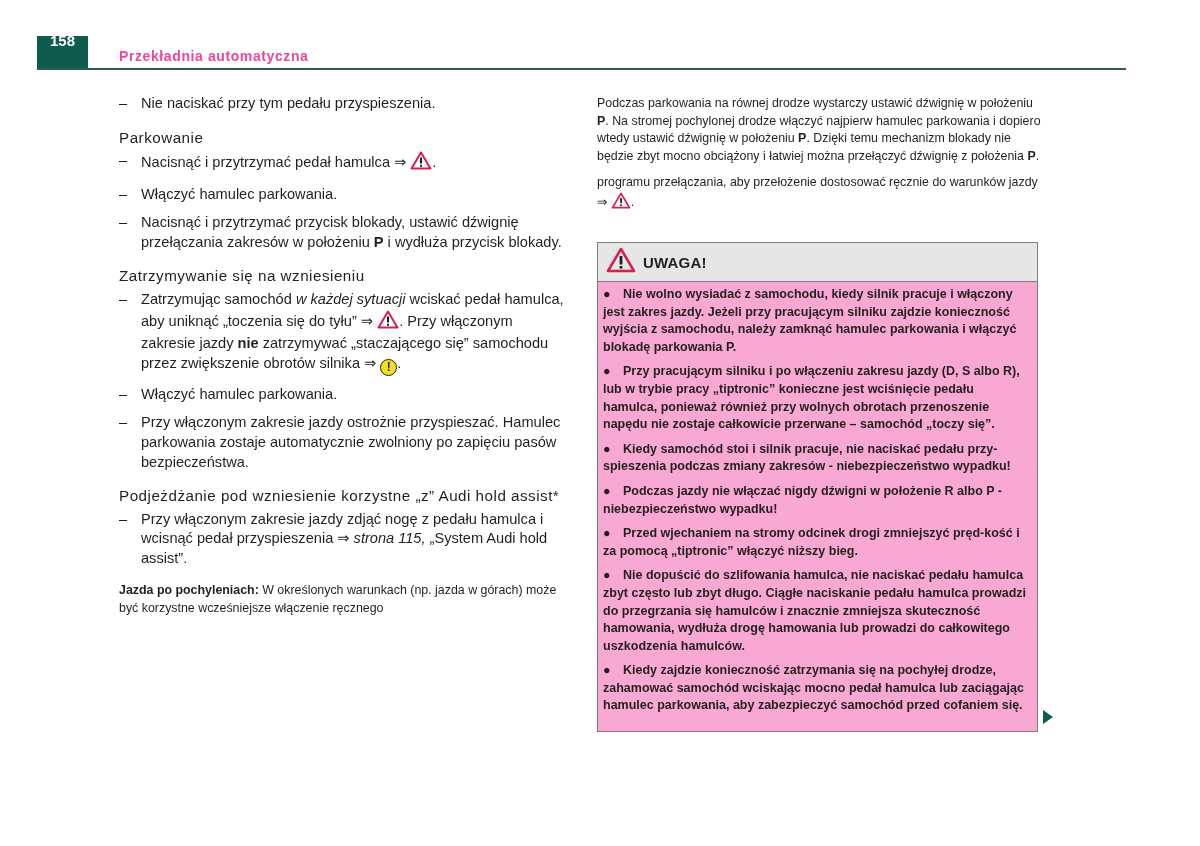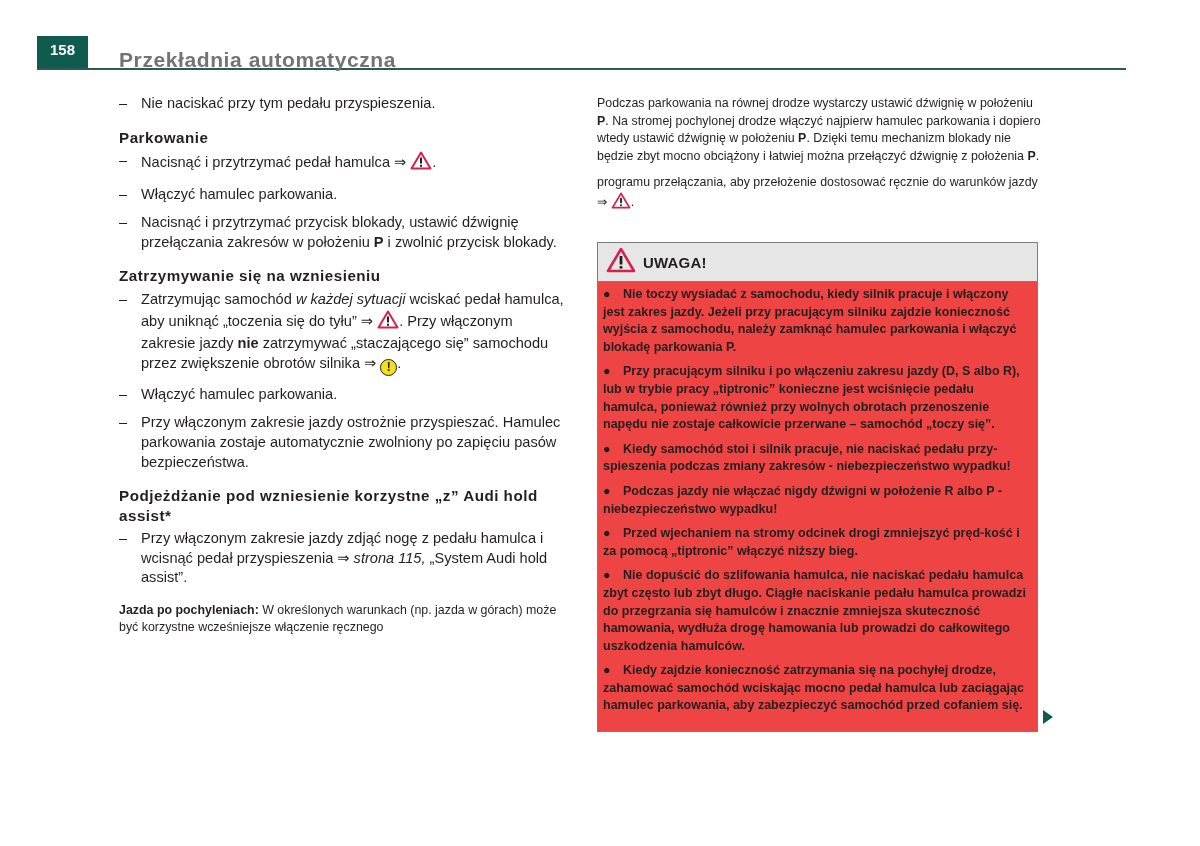--- a/index.html
+++ b/index.html
@@ -3,54 +3,54 @@
   <meta charset="utf-8">
   <style>
     html, body { margin: 0; padding: 0; }
     body {
       width: 1200px; height: 846px; background: #ffffff; position: relative; overflow: hidden;
       font-family: "Liberation Sans", sans-serif; color: #231f20;
     }
     .page-tab {
       position: absolute; left: 37px; top: 36px; width: 51px; height: 33px;
       background: #0f5c4f; color: #ffffff; font-weight: bold; font-size: 15px;
-      display: flex; align-items: flex-end; justify-content: center; padding-bottom: 11px; box-sizing: border-box;
+      display: flex; align-items: flex-end; justify-content: center; padding-bottom: 20px; box-sizing: border-box;
     }
     .header-rule {
       position: absolute; left: 37px; top: 68px; width: 1089px; height: 2px; background: #2f5a52;
     }
     .header-title {
-      position: absolute; left: 119px; top: 48px; font-size: 21px; font-weight: bold; letter-spacing: 0.6px;
-      color: #737373;
+      position: absolute; left: 119px; top: 48px; font-size: 14px; font-weight: bold; letter-spacing: 0.6px;
+      color: #ec4899;
     }
     .col { position: absolute; }
     .col-left { left: 119px; top: 94px; width: 450px; }
     .col-right { left: 597px; top: 95px; width: 445px; }
 
     .item {
       position: relative; padding-left: 22px; font-size: 14.6px; line-height: 19.6px; margin-bottom: 9px;
     }
     .item .dash { position: absolute; left: 0; top: 0; }
     .heading {
-      font-weight: bold; font-size: 15.2px; line-height: 19.5px; letter-spacing: 0.5px; margin-top: 14px; margin-bottom: 4px;
+      font-weight: normal; font-size: 15.2px; line-height: 19.5px; letter-spacing: 0.5px; margin-top: 14px; margin-bottom: 4px;
     }
     .small-para { font-size: 12.4px; line-height: 17.4px; margin-top: 14px; }
     .right-para { font-size: 12.4px; line-height: 17.5px; margin-bottom: 9px; }
     b { font-weight: bold; }
     i { font-style: italic; }
 
     .warn-tri { display: inline-block; vertical-align: -3px; }
     .caution-circle {
       display: inline-block; width: 17px; height: 17px; border-radius: 50%; background: #f3e01a; border: 1.5px solid #231f20;
       box-sizing: border-box; text-align: center; font-weight: bold; font-size: 12px; line-height: 14px; vertical-align: -3px;
     }
 
     .warning-box {
       position: absolute; left: 597px; top: 242px; width: 441px; height: 490px;
-      border: 1.3px solid #7d7d7d; box-sizing: border-box; background: #ef4444;
+      border: 1.3px solid #7d7d7d; box-sizing: border-box; background: #f9a8d4;
     }
     .warning-head {
       height: 38px; background: #e6e6e6; border-bottom: 1.3px solid #7d7d7d; display: flex; align-items: center; padding-left: 8px;
     }
     .warning-head .label { font-weight: bold; font-size: 15px; margin-left: 7px; letter-spacing: 0.2px; }
     .warning-body { padding: 4px 6px 0 5px; }
     .w-item { font-weight: bold; font-size: 12.5px; line-height: 17.6px; margin-bottom: 7px; }
     .w-item .bullet { display: inline-block; width: 20px; }
 
     .next-arrow {
@@ -81,21 +81,21 @@
           <rect x="10" y="6.5" width="2" height="6" fill="#231f20"></rect>
           <rect x="10" y="13.8" width="2" height="2" fill="#231f20"></rect>
         </svg></span><span>.</span>
   </div>
   <div class="item">
     <span class="dash">–</span>
     <span>Włączyć hamulec parkowania.</span>
   </div>
   <div class="item">
     <span class="dash">–</span>
-    <span>Nacisnąć i przytrzymać przycisk blokady, ustawić dźwignię przełączania zakresów w położeniu </span><b>P</b><span> i zwolnić przycisk blokady.</span>
+    <span>Nacisnąć i przytrzymać przycisk blokady, ustawić dźwignię przełączania zakresów w położeniu </span><b>P</b><span> i wydłuża przycisk blokady.</span>
   </div>
 
   <div class="heading">Zatrzymywanie się na wzniesieniu</div>
   <div class="item">
     <span class="dash">–</span>
     <span>Zatrzymując samochód </span><i>w każdej sytuacji</i><span> wciskać pedał hamulca, aby uniknąć „toczenia się do tyłu” ⇒ </span><span class="warn-tri"><svg width="22" height="19" viewBox="0 0 22 19">
           <path d="M11 1.5 L20.5 17.5 L1.5 17.5 Z" fill="none" stroke="#d6204e" stroke-width="2" stroke-linejoin="round"></path>
           <rect x="10" y="6.5" width="2" height="6" fill="#231f20"></rect>
           <rect x="10" y="13.8" width="2" height="2" fill="#231f20"></rect>
         </svg></span><span>. Przy włączonym zakresie jazdy </span><b>nie</b><span> zatrzymywać „staczającego się” samochodu przez zwiększenie obrotów silnika ⇒ </span><span class="caution-circle">!</span><span>.</span>
@@ -137,21 +137,21 @@
 <div class="warning-box">
   <div class="warning-head">
     <span><svg width="30" height="26" viewBox="0 0 30 26">
           <path d="M15 2 L28 24 L2 24 Z" fill="none" stroke="#d6204e" stroke-width="2.6" stroke-linejoin="round"></path>
           <rect x="13.6" y="9" width="2.8" height="8.5" fill="#231f20"></rect>
           <rect x="13.6" y="19" width="2.8" height="2.6" fill="#231f20"></rect>
         </svg></span>
     <span class="label">UWAGA!</span>
   </div>
   <div class="warning-body">
-    <div class="w-item"><span class="bullet">●</span><span>Nie toczy wysiadać z samochodu, kiedy silnik pracuje i włączony jest zakres jazdy. Jeżeli przy pracującym silniku zajdzie konieczność wyjścia z samochodu, należy zamknąć hamulec parkowania i włączyć blokadę parkowania P.</span></div>
+    <div class="w-item"><span class="bullet">●</span><span>Nie wolno wysiadać z samochodu, kiedy silnik pracuje i włączony jest zakres jazdy. Jeżeli przy pracującym silniku zajdzie konieczność wyjścia z samochodu, należy zamknąć hamulec parkowania i włączyć blokadę parkowania P.</span></div>
     <div class="w-item"><span class="bullet">●</span><span>Przy pracującym silniku i po włączeniu zakresu jazdy (D, S albo R), lub w trybie pracy „tiptronic” konieczne jest wciśnięcie pedału hamulca, ponieważ również przy wolnych obrotach przenoszenie napędu nie zostaje całkowicie przerwane – samochód „toczy się”.</span></div>
     <div class="w-item"><span class="bullet">●</span><span>Kiedy samochód stoi i silnik pracuje, nie naciskać pedału przy-spieszenia podczas zmiany zakresów - niebezpieczeństwo wypadku!</span></div>
     <div class="w-item"><span class="bullet">●</span><span>Podczas jazdy nie włączać nigdy dźwigni w położenie R albo P - niebezpieczeństwo wypadku!</span></div>
     <div class="w-item"><span class="bullet">●</span><span>Przed wjechaniem na stromy odcinek drogi zmniejszyć pręd-kość i za pomocą „tiptronic” włączyć niższy bieg.</span></div>
     <div class="w-item"><span class="bullet">●</span><span>Nie dopuścić do szlifowania hamulca, nie naciskać pedału hamulca zbyt często lub zbyt długo. Ciągłe naciskanie pedału hamulca prowadzi do przegrzania się hamulców i znacznie zmniejsza skuteczność hamowania, wydłuża drogę hamowania lub prowadzi do całkowitego uszkodzenia hamulców.</span></div>
     <div class="w-item"><span class="bullet">●</span><span>Kiedy zajdzie konieczność zatrzymania się na pochyłej drodze, zahamować samochód wciskając mocno pedał hamulca lub zaciągając hamulec parkowania, aby zabezpieczyć samochód przed cofaniem się.</span></div>
   </div>
 </div>
 
 <div class="next-arrow"></div>

